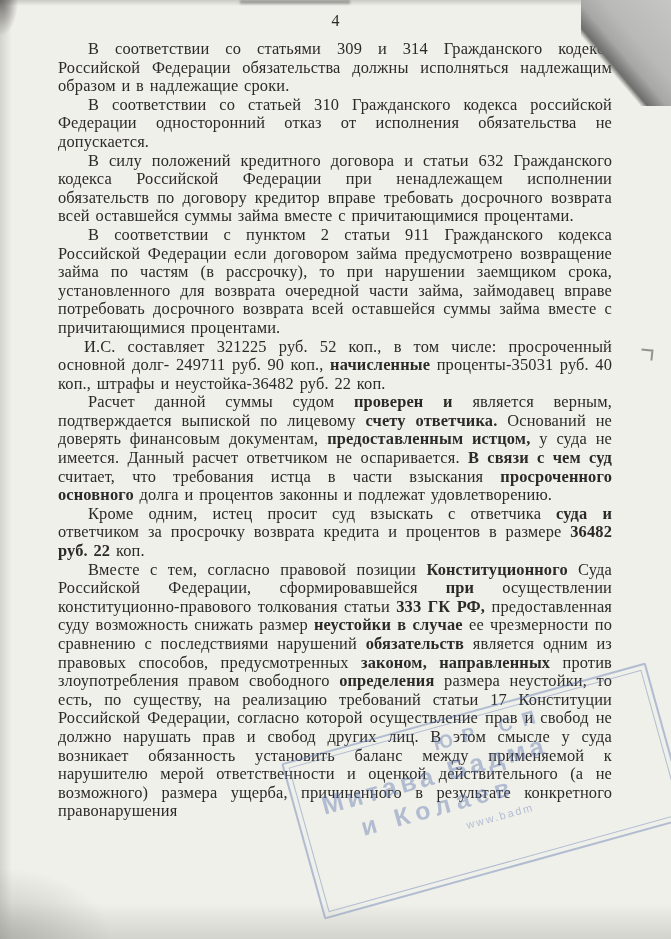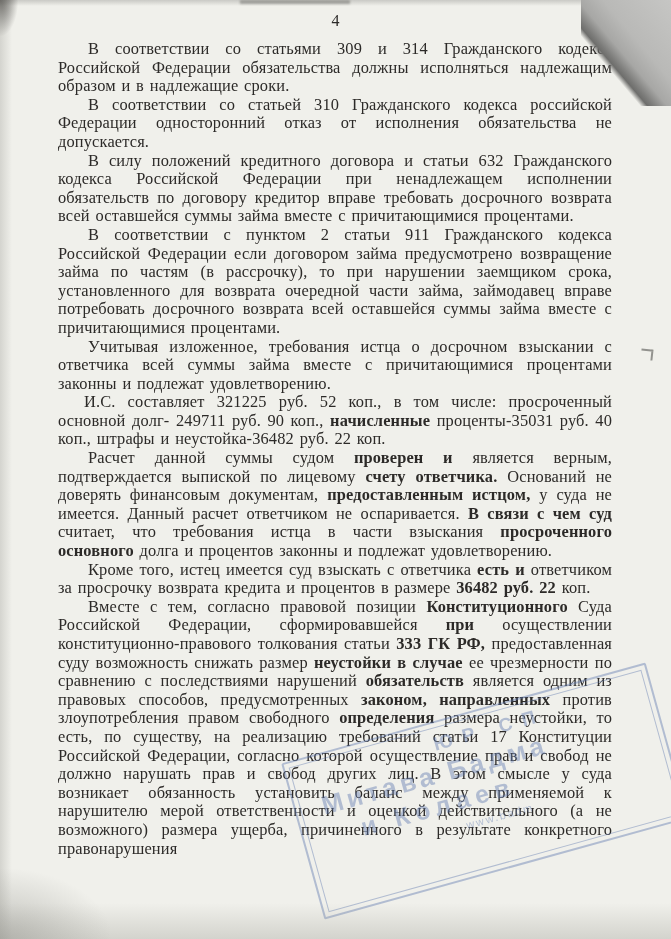--- a/index.html
+++ b/index.html
@@ -64,24 +64,23 @@
 
 <div class="page">
 
   <div class="pagenum">4</div>
 
   <div class="docbody">
       <p class="para"><span>В соответствии со статьями 309 и 314 Гражданского кодекса Российской Федерации обязательства должны исполняться надлежащим образом и в надлежащие сроки.</span></p>
       <p class="para"><span>В соответствии со статьей 310 Гражданского кодекса российской Федерации односторонний отказ от исполнения обязательства не допускается.</span></p>
       <p class="para"><span>В силу положений кредитного договора и статьи 632 Гражданского кодекса Российской Федерации при ненадлежащем исполнении обязательств по договору кредитор вправе требовать досрочного возврата всей оставшейся суммы займа вместе с причитающимися процентами.</span></p>
       <p class="para"><span>В соответствии с пунктом 2 статьи 911 Гражданского кодекса Российской Федерации если договором займа предусмотрено возвращение займа по частям (в рассрочку), то при нарушении заемщиком срока, установленного для возврата очередной части займа, займодавец вправе потребовать досрочного возврата всей оставшейся суммы займа вместе с причитающимися процентами.</span></p>
-      <p class="para"><span>Учитывая изложенное, требования истца о досрочном взыскании с ответчика всей суммы займа вместе с причитающимися процентами законны и подлежат удовлетворению.</span></p>
       <p class="para" style="text-indent: 0px;"><span class="gap" style="width: 26px;"></span><span>И.С. составляет 321225 руб. 52 коп.,  в том числе: просроченный основной долг- 249711 руб. 90 коп., </span><span class="b">начисленные</span><span> проценты-35031 руб. 40 коп., штрафы и неустойка-36482 руб. 22 коп.</span></p>
       <p class="para"><span>Расчет данной суммы судом </span><span class="b">проверен и</span><span> является верным, подтверждается выпиской по лицевому </span><span class="b">счету ответчика.</span><span> Оснований не доверять финансовым документам, </span><span class="b">предоставленным истцом,</span><span> у суда не имеется. Данный расчет ответчиком не оспаривается. </span><span class="b">В связи с чем суд</span><span> считает, что требования истца в части взыскания </span><span class="b">просроченного основного</span><span> долга и процентов законны и подлежат удовлетворению.</span></p>
-      <p class="para"><span>Кроме того, истец имеется суд взыскать с ответчика </span><span class="b">есть  и</span><span> ответчиком за просрочку возврата кредита и процентов в размере </span><span class="b">36482 руб. 22</span><span> коп.</span></p>
+      <p class="para"><span>Кроме одним, истец просит суд взыскать с ответчика </span><span class="b">суда  и</span><span> ответчиком за просрочку возврата кредита и процентов в размере </span><span class="b">36482 руб. 22</span><span> коп.</span></p>
       <p class="para"><span>Вместе с тем, согласно правовой позиции </span><span class="b">Конституционного</span><span> Суда Российской Федерации, сформировавшейся </span><span class="b">при</span><span> осуществлении конституционно-правового толкования статьи </span><span class="b">333 ГК РФ,</span><span> предоставленная суду возможность снижать размер </span><span class="b">неустойки в случае</span><span> ее чрезмерности по сравнению с последствиями нарушений </span><span class="b">обязательств</span><span> является одним из правовых способов, предусмотренных </span><span class="b">законом,</span><span> </span><span class="b">направленных</span><span> против злоупотребления правом свободного </span><span class="b">определения</span><span> размера неустойки, то есть, по существу, на реализацию требований статьи 17 Конституции Российской Федерации, согласно которой осуществление прав и свобод не должно нарушать прав и свобод других лиц. В этом смысле у суда возникает обязанность установить баланс между применяемой к нарушителю мерой ответственности и оценкой действительного (а не возможного) размера ущерба, причиненного в результате конкретного правонарушения</span></p>
     </div>
 
   <div class="stamp">
     <div class="stamp-border-outer"></div>
     <div class="stamp-border-inner"></div>
     <div class="stamp-text">
       <div class="wm-l1">ЮР СП</div>
       <div class="wm-l2">Митава Бадма</div>
       <div class="wm-l3">и Колаев</div>

